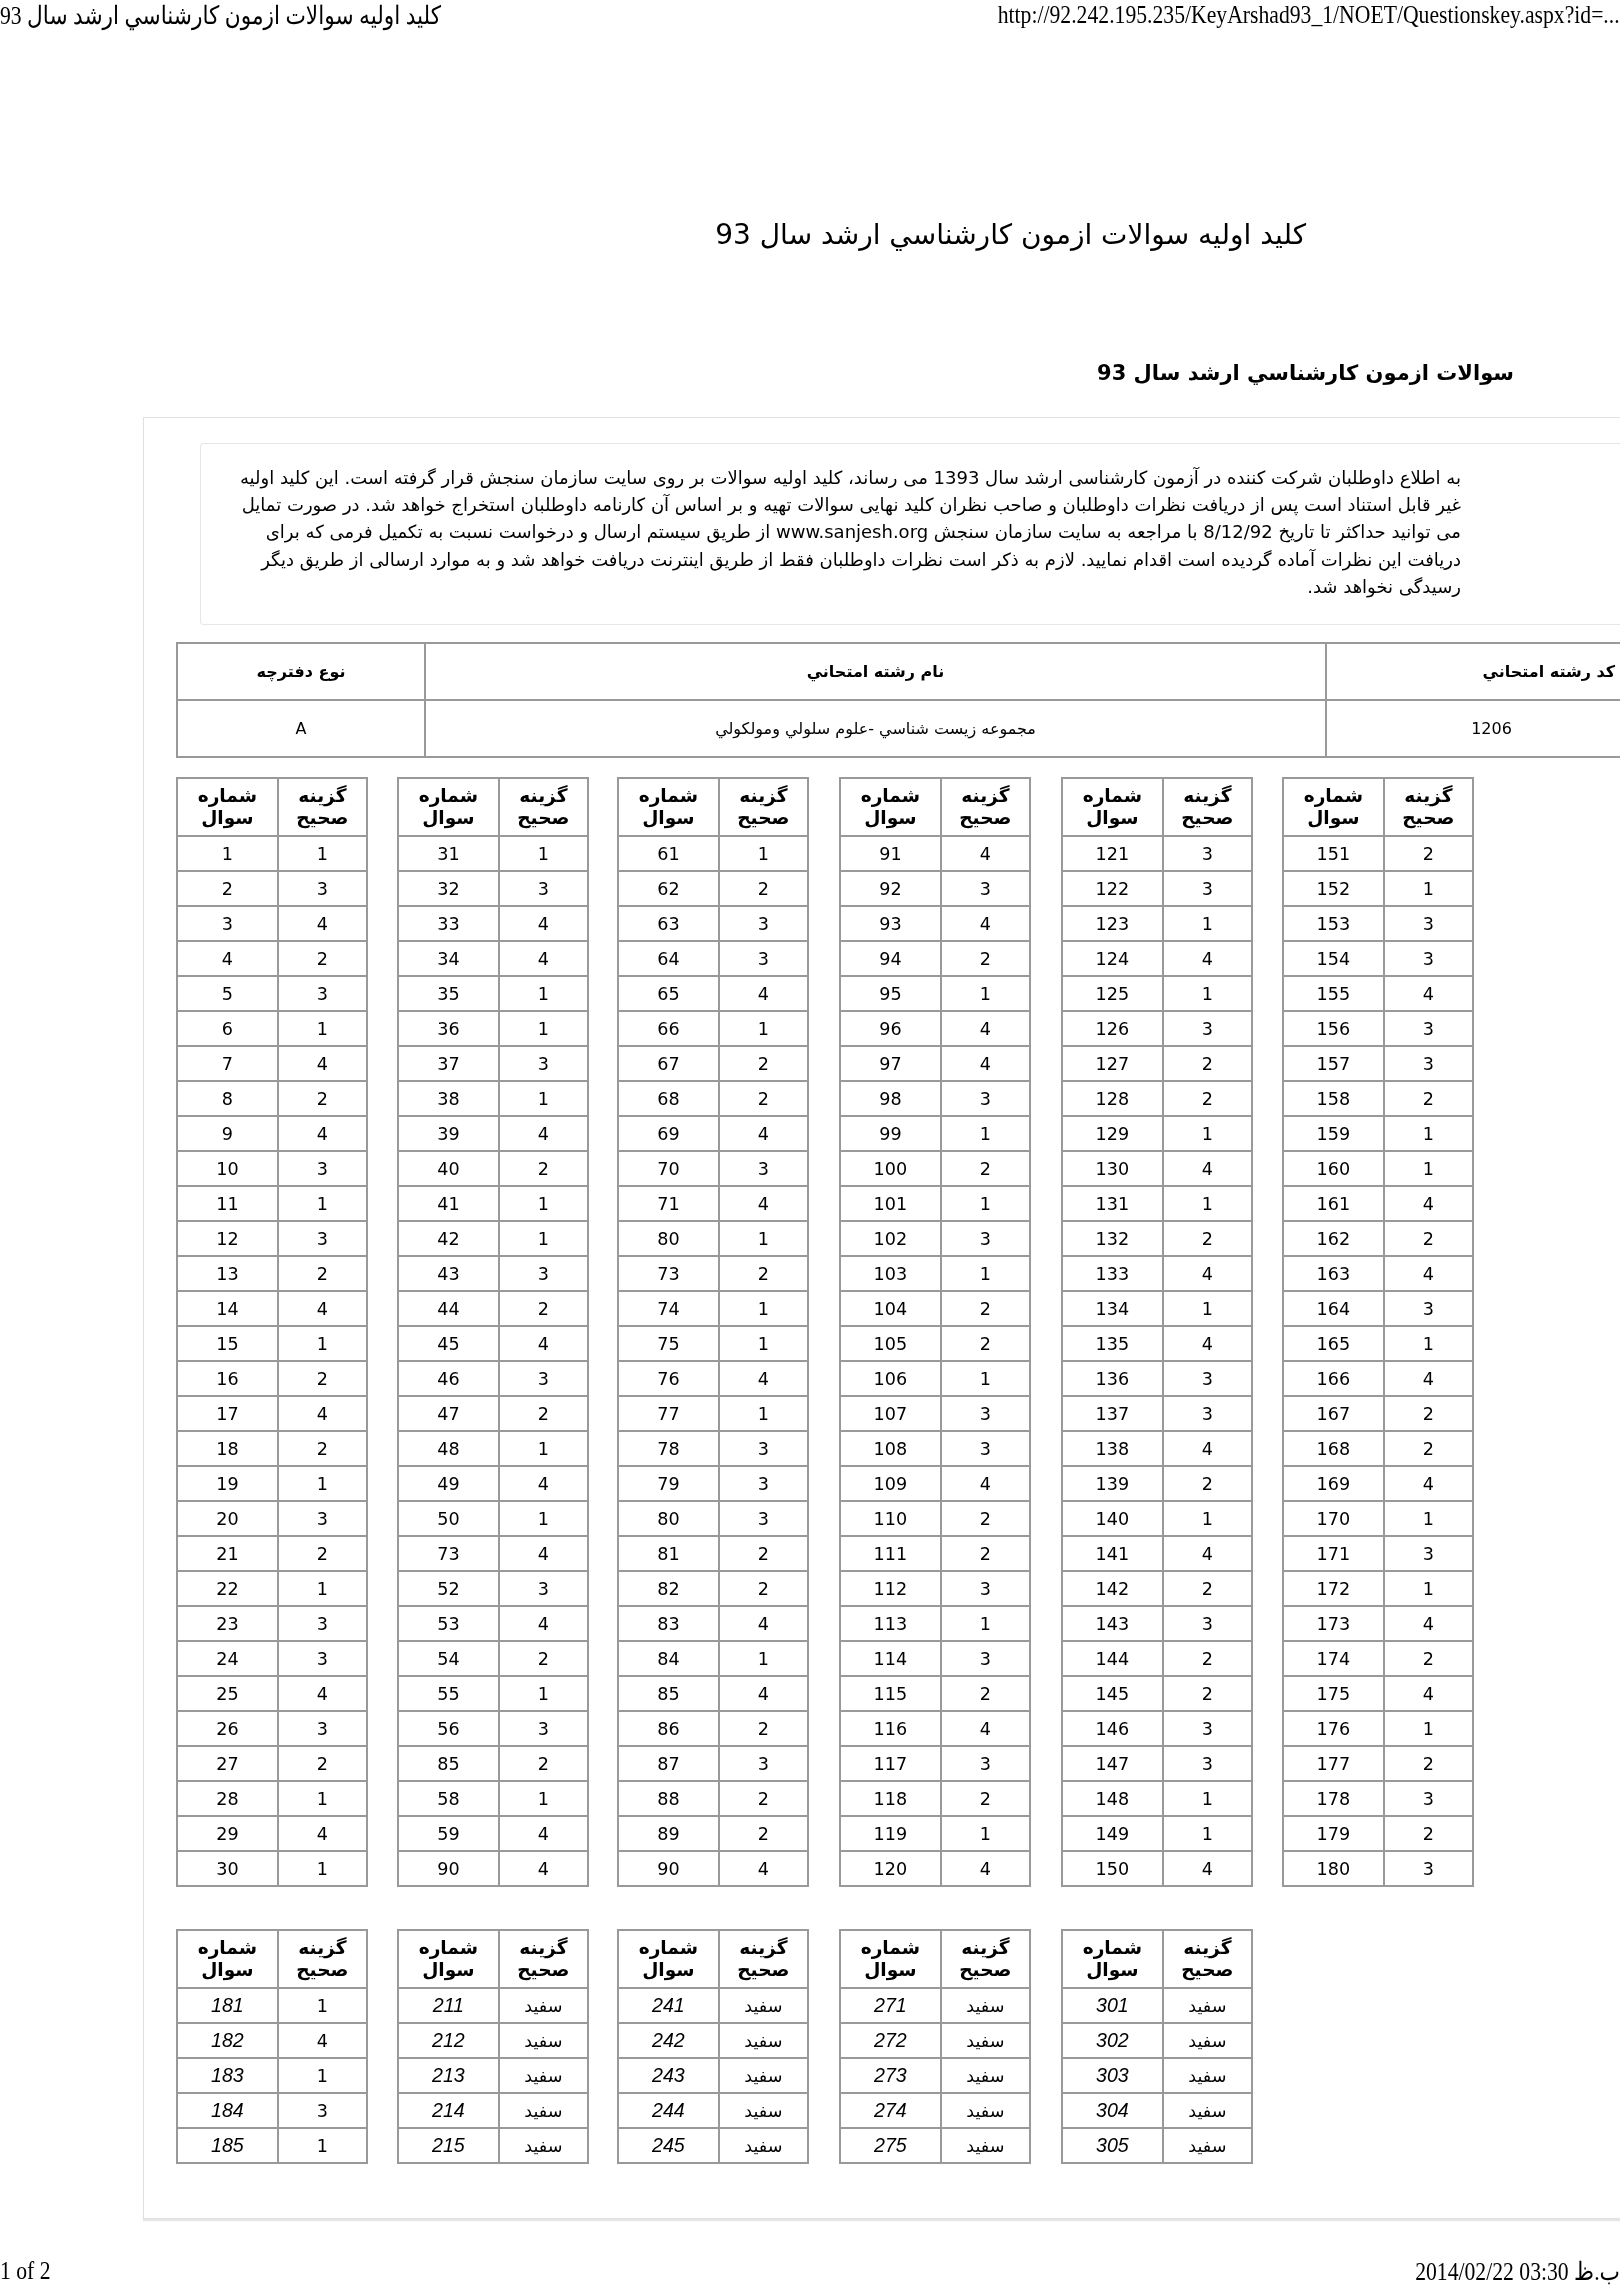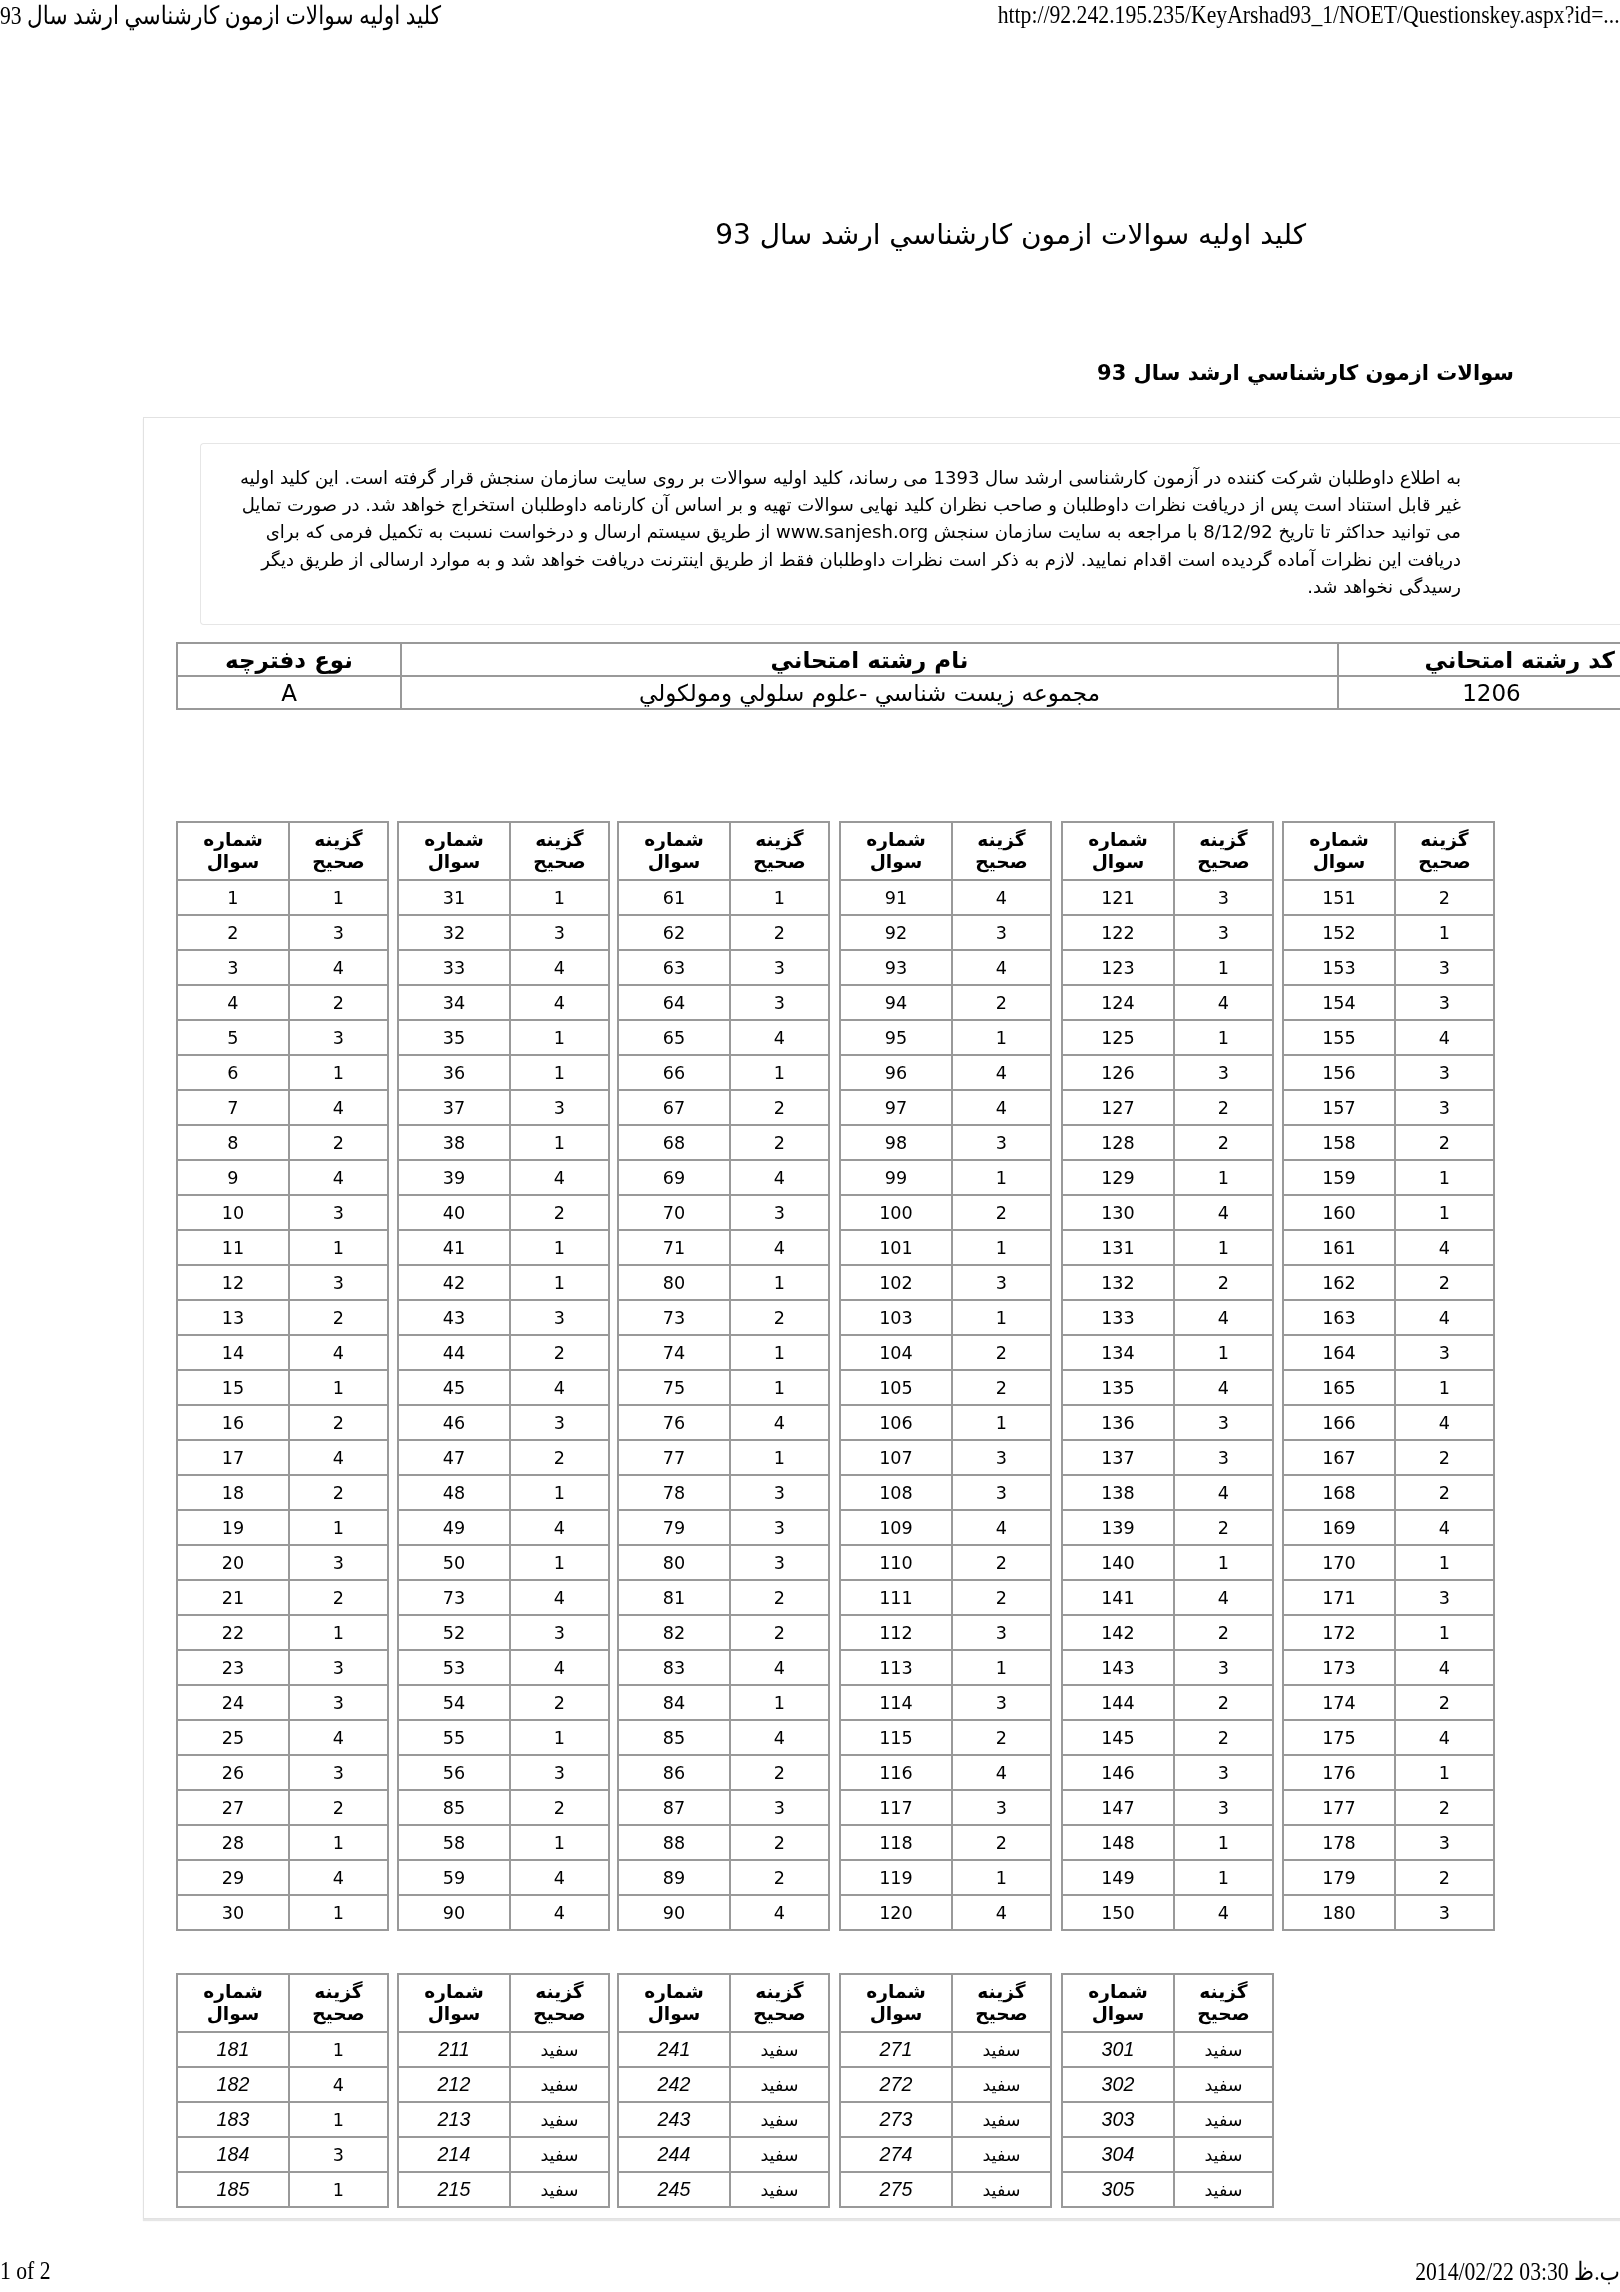--- a/index.html
+++ b/index.html
@@ -9,26 +9,26 @@
   #hdr-url { right:0; transform-origin:right top; }
   .print-ftr { position:absolute; top:2256px; font-family:"Liberation Serif", serif; font-size:25.5px; transform:scaleX(0.85); white-space:nowrap; }
   #ftr-page { left:0; transform-origin:left top; }
   #ftr-date { right:0; transform-origin:right top; }
   #page-title { position:absolute; top:218px; right:314px; font-size:28px; direction:rtl; white-space:nowrap; }
   #sub-title { position:absolute; top:361px; right:106px; font-size:21px; font-weight:bold; direction:rtl; white-space:nowrap; }
   #panel { position:absolute; left:143px; top:417px; width:1509px; height:1800px; border:1px solid #e2e2e2; border-right:none; box-shadow:0 2px 1px #e6e6e6; }
   #notice { position:absolute; left:176px; top:443px; width:1431px; height:180px; border:1px solid #e6e6e6; border-radius:3.9px; border-right:none;margin-left:24px; }
   #notice-text { position:absolute; right:171px; top:19.6px; width:1235px; direction:rtl; text-align:right; font-size:18px; line-height:27.4px; margin:0; }
   #info-table { position:absolute; left:176px; top:642px; width:1470px; border-collapse:collapse; direction:rtl; }
-  #info-table th, #info-table td { border:2px solid #999; text-align:center; font-size:23px; height:31px; padding:0; }
+  #info-table th, #info-table td { border:2px solid #999; text-align:center; font-size:16px; height:31px; padding:12px; }
   #info-table th { font-weight:bold; }
   #info-table .c-code { width:276px; text-align:right; padding-right:29px; }
   #info-table .c-type { width:222px; }
   #info-table td.c-code { text-align:center; padding-right:0; }
-  .key-table { position:absolute; border-collapse:collapse; direction:ltr; width:213px;margin-top:44px; }
+  .key-table { position:absolute; border-collapse:collapse; direction:ltr; width:192px; }
   .key-table th, .key-table td { border:2px solid #999; text-align:center; padding:0; }
   .key-table th { font-size:18.6px; font-weight:bold; line-height:21.6px; height:56px; direction:rtl; }
   .key-table td { font-size:17.6px; height:33px; }
   .key-table .col-q { width:111px; }
   .key-table .col-a { width:98px; }
   .key-table.bottom td, .key-table.bottom th { font-family:"DejaVu Sans", sans-serif; }
   .key-table.bottom td.col-q { font-family:"Liberation Sans", sans-serif; font-size:19.6px; transform:scaleX(1);font-style:italic; }
 </style>
 </head>
 <body>

